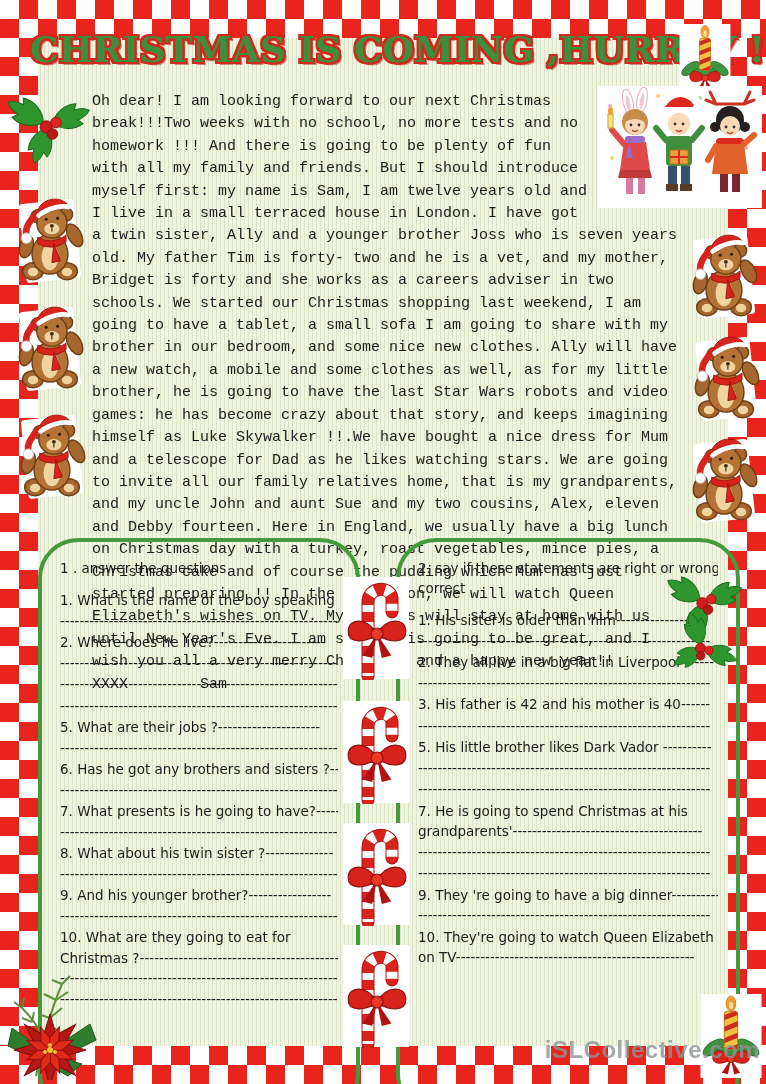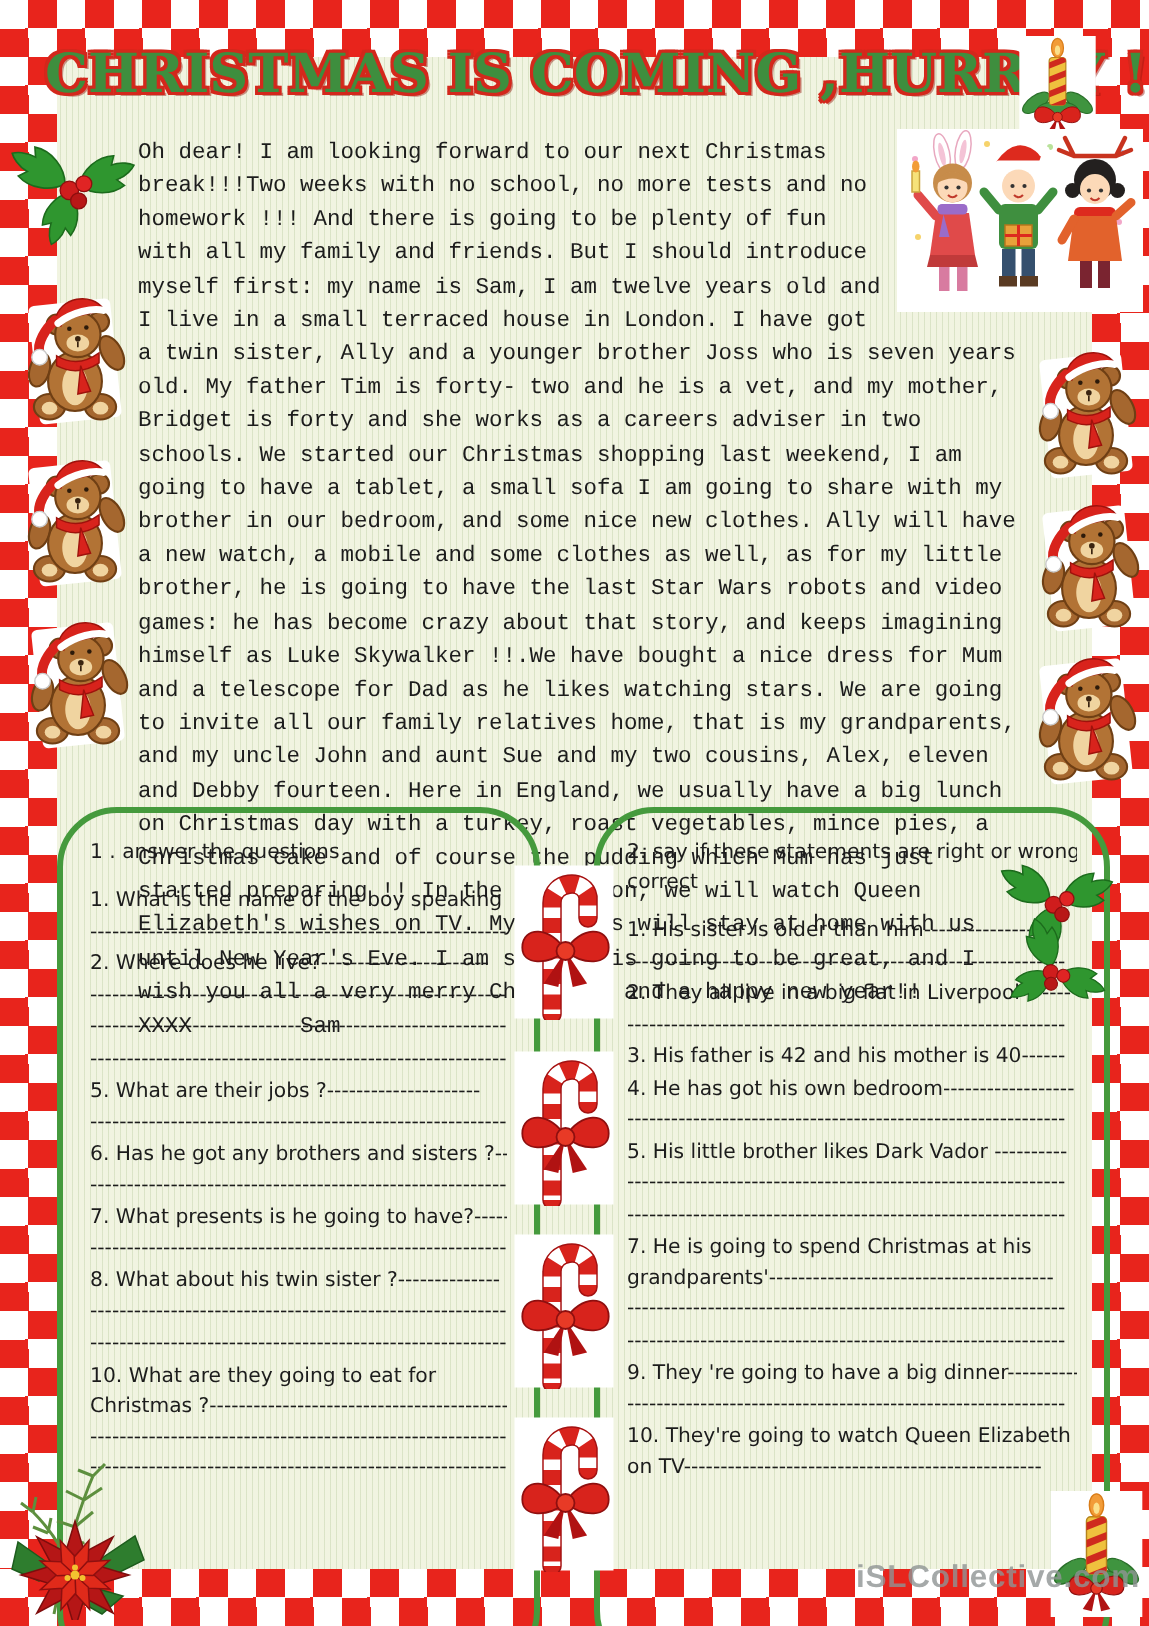--- a/index.html
+++ b/index.html
@@ -33,21 +33,21 @@
     border:4px solid #459a3d;border-radius:40px;background:transparent;
     padding:16px 18px;box-sizing:border-box;overflow:hidden;
   }
   .qbox1{left:38px;width:322px;}
   .qbox2{left:396px;width:344px;}
   .ex-heading{font-size:13.5px;line-height:20px;margin-bottom:12px;white-space:pre;overflow:hidden;}
   .item{margin-bottom:1px;}
   .q,.dash{font-size:13.5px;line-height:20.5px;white-space:pre;overflow:hidden;}
   .watermark{
     position:absolute;right:6px;bottom:20px;z-index:6;
-    font-family:"Liberation Sans",sans-serif;font-weight:bold;font-size:21px;
+    font-family:"Liberation Sans",sans-serif;font-weight:bold;font-size:24px;
     color:#8f9494;opacity:.8;letter-spacing:.5px;
   }
   svg{display:block;}
 </style>
 </head>
 <body>
 
 <svg width="0" height="0" style="position:absolute">
   <defs>
     <g id="redbow">
@@ -298,20 +298,21 @@
     </div>
     <div class="item">
       <div class="q">7. What presents is he going to have?------</div>
       <div class="dash">------------------------------------------------------------</div>
     </div>
     <div class="item">
       <div class="q">8. What about his twin sister ?--------------</div>
       <div class="dash">------------------------------------------------------------</div>
     </div>
     <div class="item">
+      <div class="q">9. And his younger brother?-----------------</div>
       <div class="dash">------------------------------------------------------------</div>
     </div>
     <div class="item">
       <div class="q">10. What are they going to eat for
 Christmas ?------------------------------------------</div>
       <div class="dash">------------------------------------------------------------</div>
       <div class="dash">------------------------------------------------------------</div>
     </div>
   </div>
 
@@ -323,21 +324,20 @@
       <div class="dash">------------------------------------------------------------</div>
     </div>
     <div class="item">
       <div class="q">2. They all live in a big flat in Liverpool-------</div>
       <div class="dash">------------------------------------------------------------</div>
     </div>
     <div class="item">
       <div class="q">3. His father is 42 and his mother is 40------</div>
     </div>
     <div class="item">
-      <div class="q">4. He has got his own bedroom------------------</div>
       <div class="dash">------------------------------------------------------------</div>
     </div>
     <div class="item">
       <div class="q">5. His little brother likes Dark Vador ----------</div>
       <div class="dash">------------------------------------------------------------</div>
     </div>
     <div class="item">
       <div class="dash">------------------------------------------------------------</div>
     </div>
     <div class="item">

